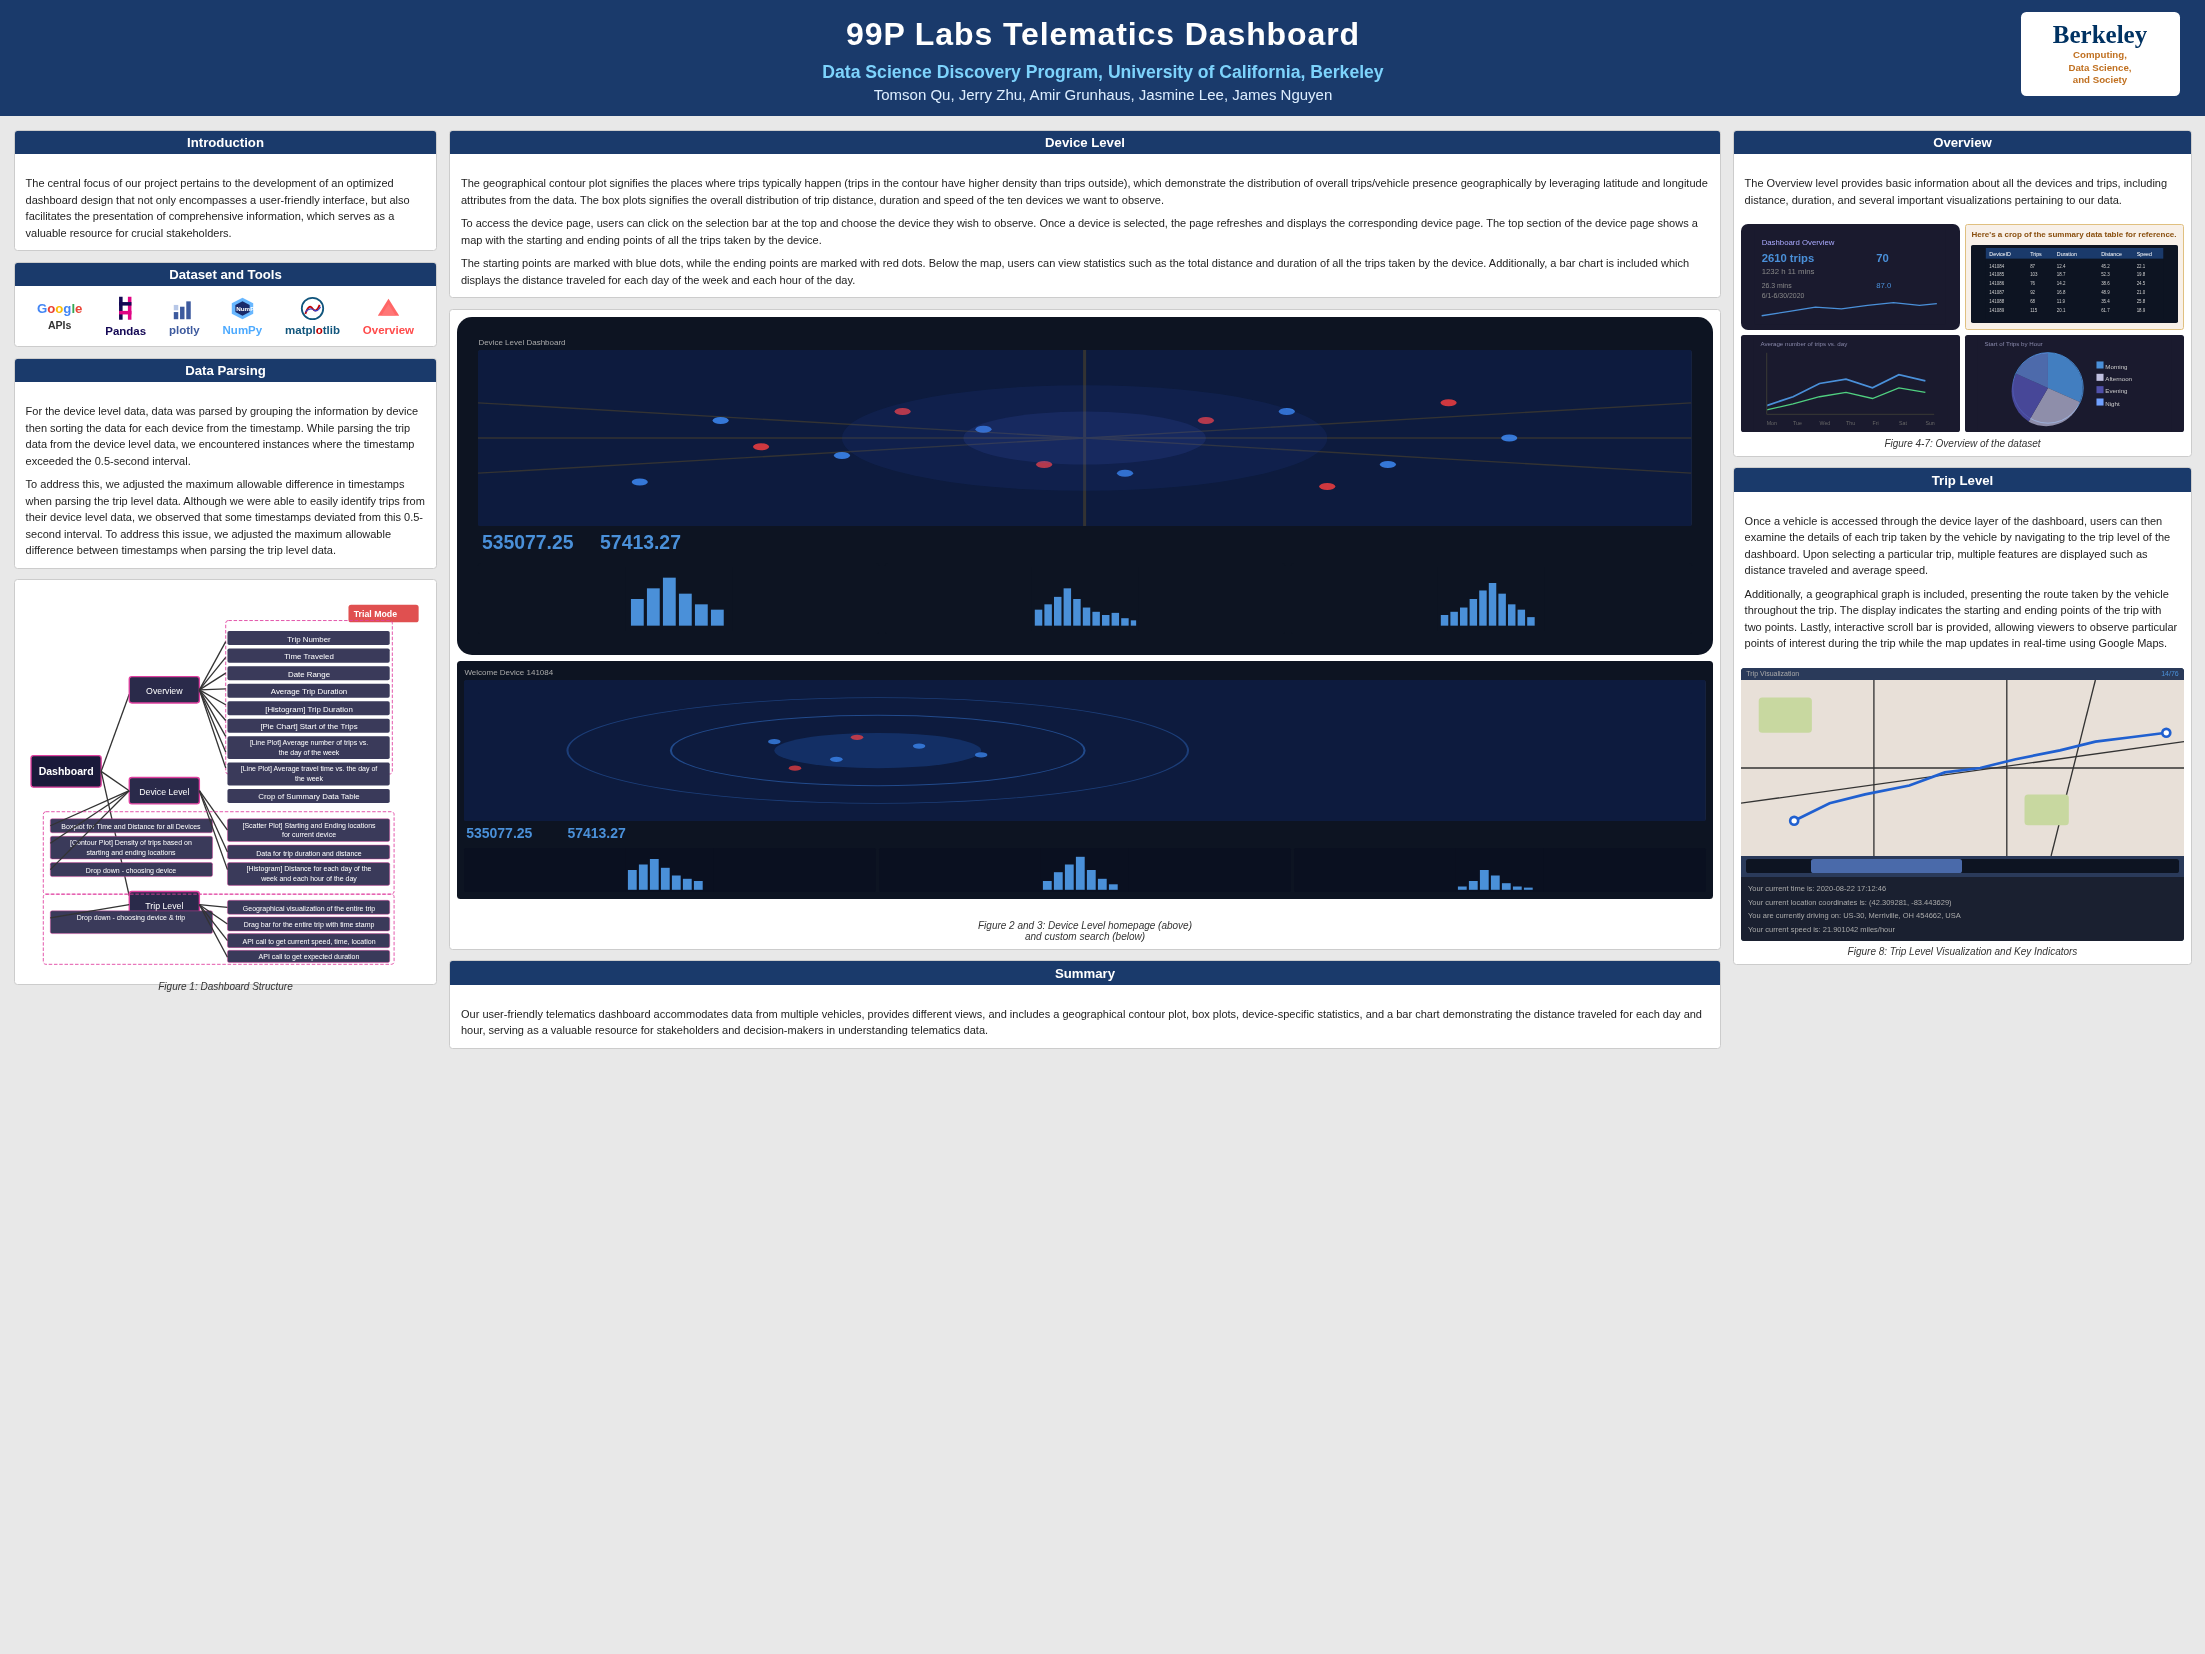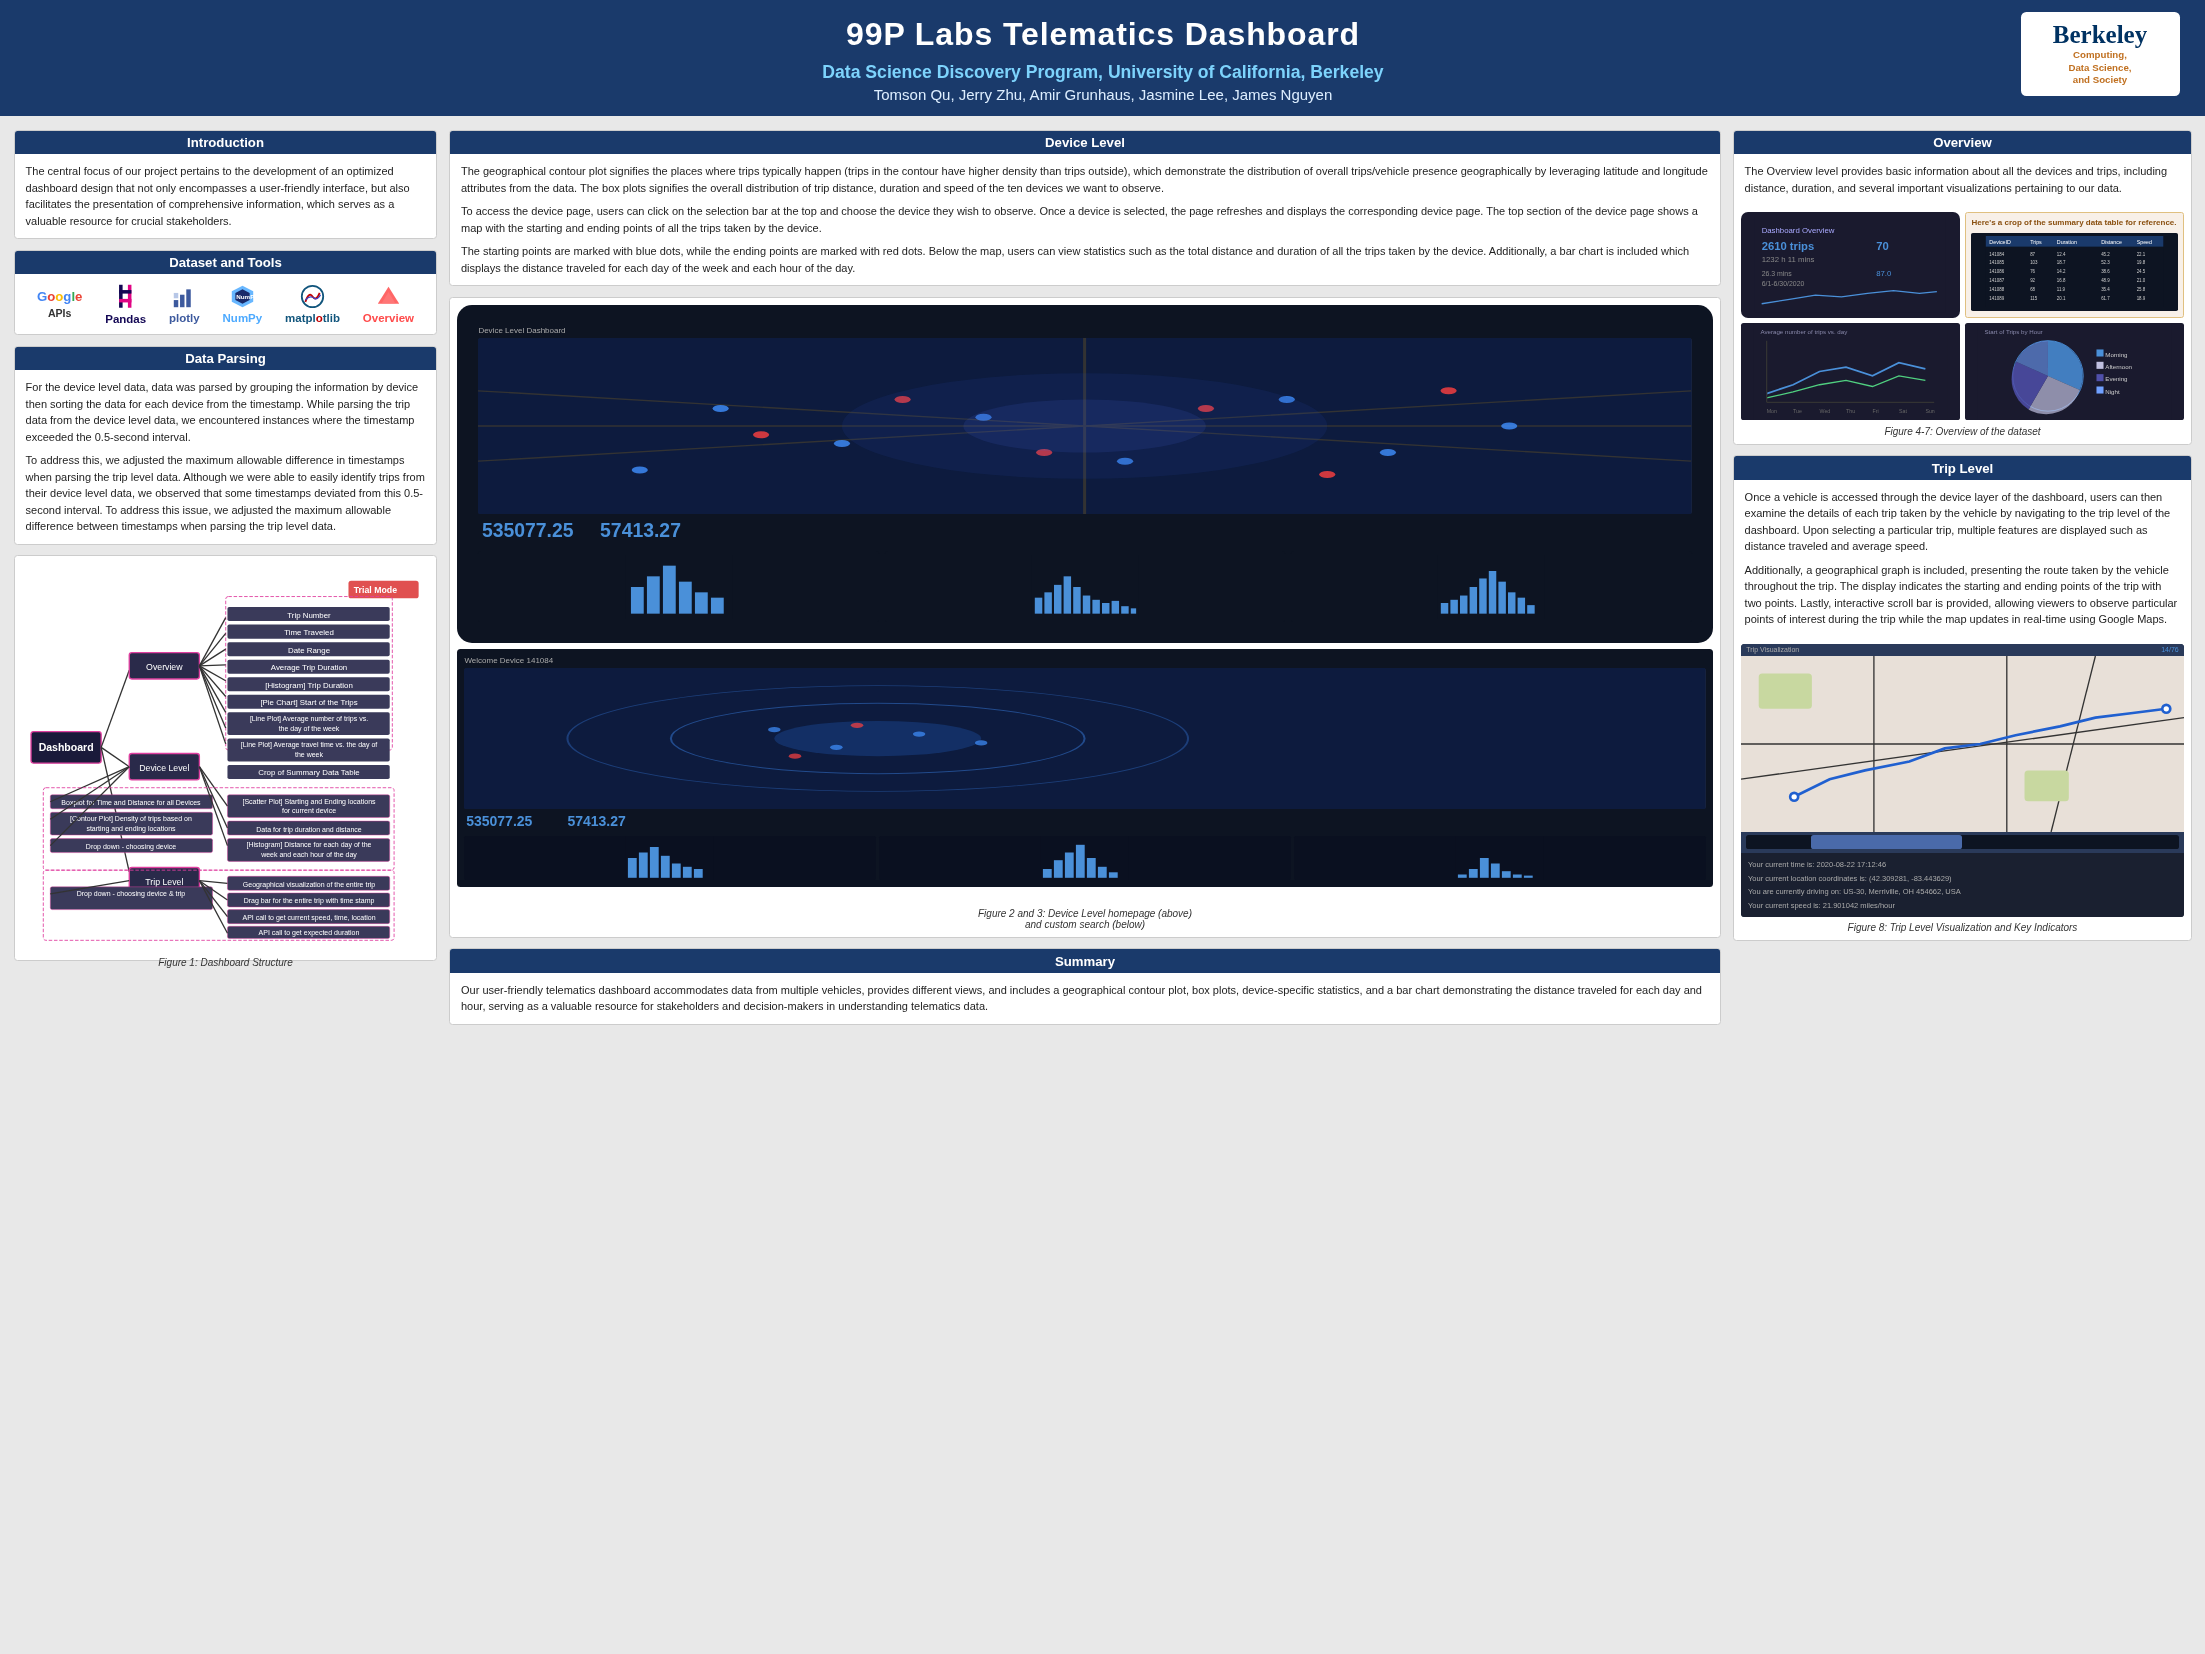--- a/index.html
+++ b/index.html
@@ -102,20 +102,21 @@
       font-size: 13.2px;
       font-weight: bold;
       text-align: center;
       padding: 4.4px 7px;
     }
     .section-content {
       padding: 8.8px 10.6px;
       font-size: 11px;
       line-height: 1.5;
       color: #222;
+      margin-top: 12px;
     }
     .tool-item {
       display: flex;
       align-items: center;
       justify-content: center;
       gap: 3.5px;
       font-size: 12.4px;
       font-weight: bold;
       flex-direction: column;
     }

